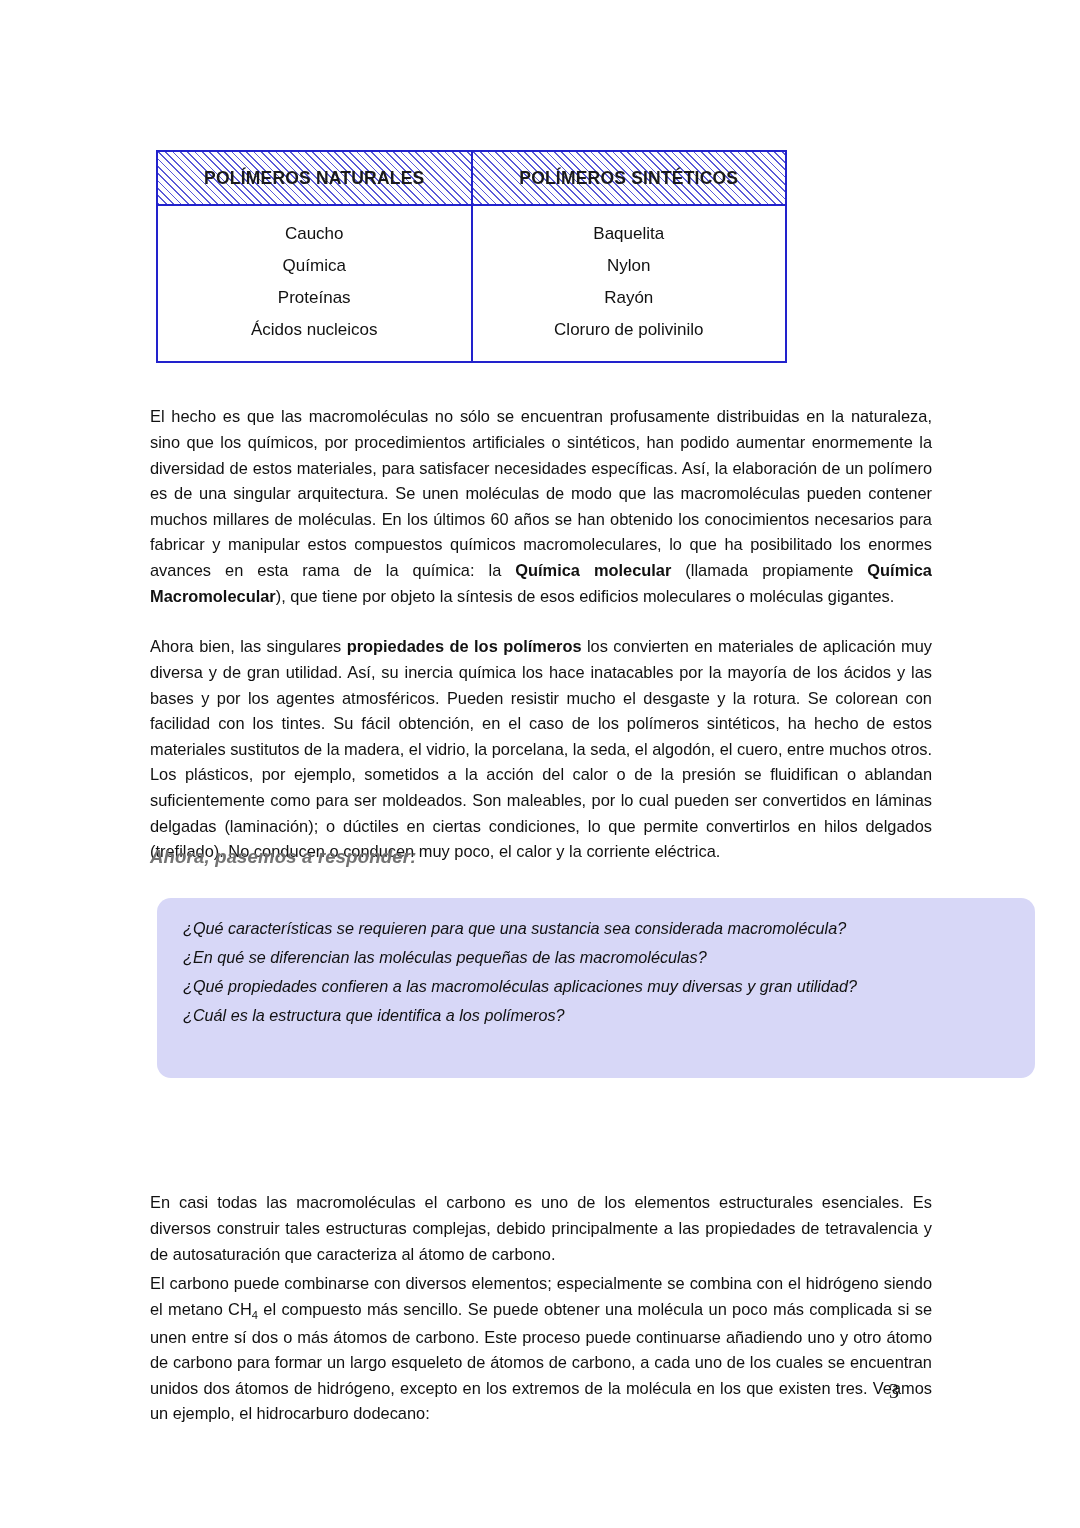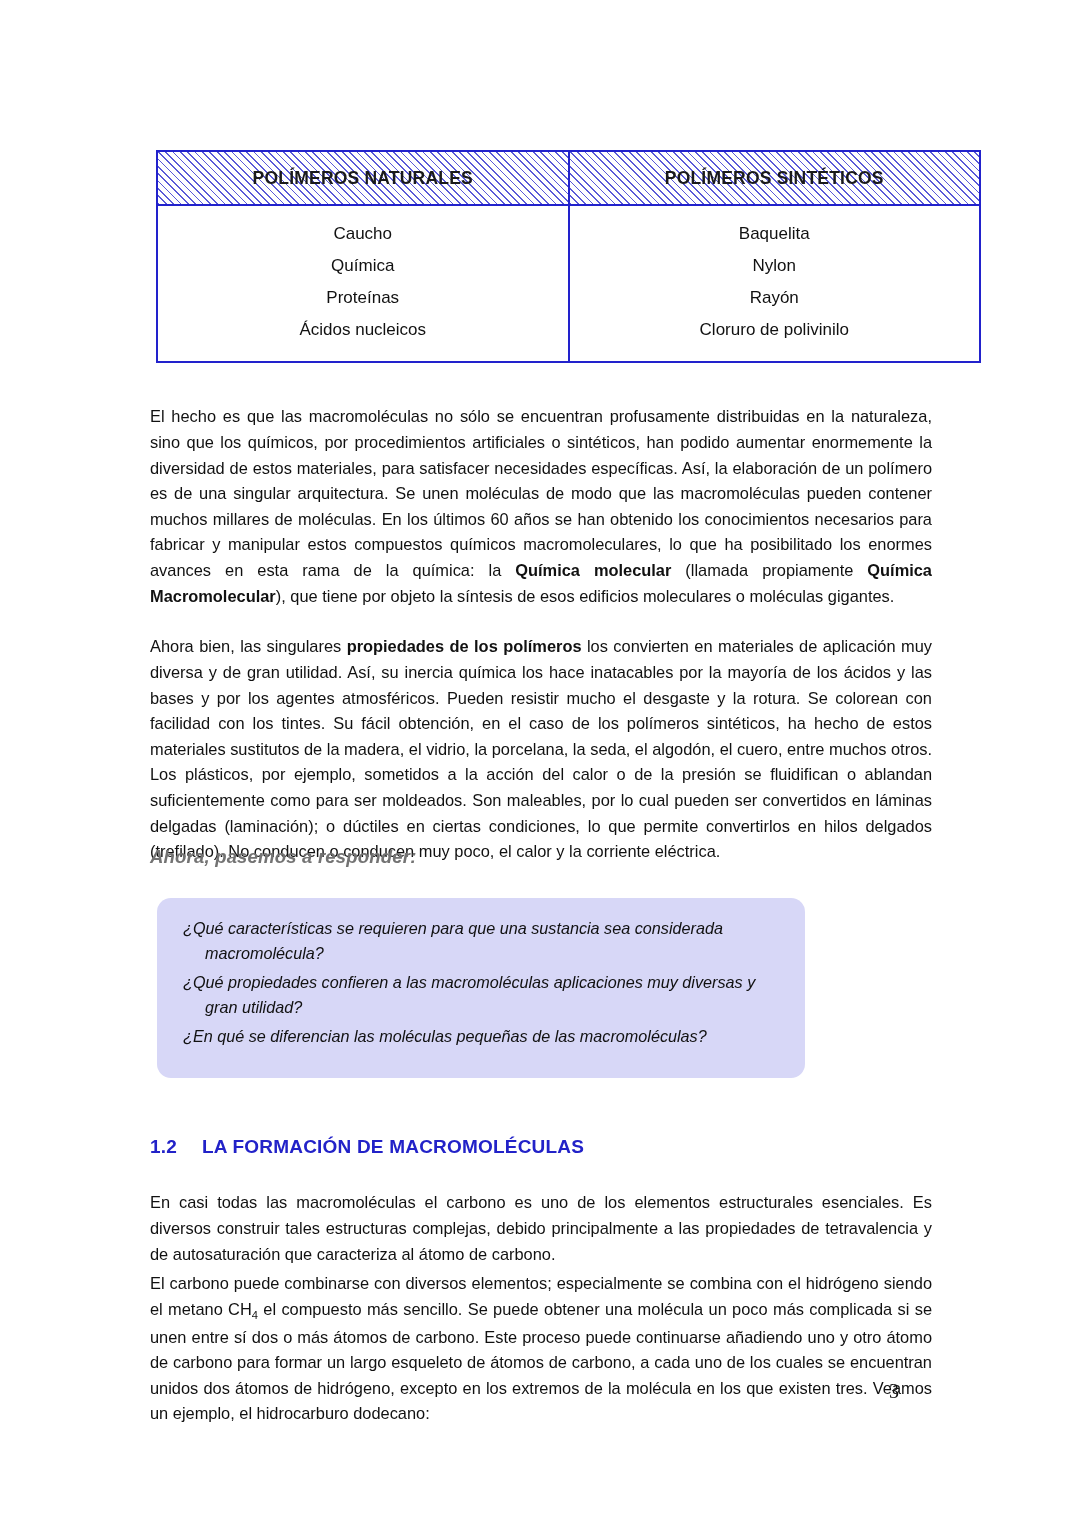--- a/index.html
+++ b/index.html
@@ -22,21 +22,21 @@
     top: 0;
     width: 1080px;
     height: 1528px;
   }
 
   
   .poly-table {
     position: absolute;
     left: 156px;
     top: 150px;
-    width: 825px;
+    width: 631px;
     border-collapse: collapse;
     table-layout: fixed;
   }
   .poly-table td, .poly-table th {
     border: 2px solid #2222cc;
     padding: 0;
     margin: 0;
   }
   .poly-table th {
     height: 52px;
@@ -101,21 +101,21 @@
     font-style: italic;
     color: #737373;
     letter-spacing: 0.2px;
   }
 
   
   .question-box {
     position: absolute;
     left: 157px;
     top: 898px;
-    width: 648px;
+    width: 878px;
     height: 180px;
     box-sizing: border-box;
     background: #d7d7f7;
     border-radius: 14px;
     padding: 18px 26px 0 26px;
   }
   .question-list {
     list-style: none;
     margin: 0;
     padding: 0;
@@ -206,26 +206,26 @@
 
   <p class="body-text" id="para1"><span>El hecho es que las macromoléculas no sólo se encuentran profusamente distribuidas en la naturaleza, sino que los químicos, por procedimientos artificiales o sintéticos, han podido aumentar enormemente la diversidad de estos materiales, para satisfacer necesidades específicas. Así, la elaboración de un polímero es de una singular arquitectura. Se unen moléculas de modo que las macromoléculas pueden contener muchos millares de moléculas. En los últimos 60 años  se han obtenido los conocimientos necesarios para fabricar y manipular estos compuestos químicos macromoleculares, lo que ha posibilitado los enormes avances en esta rama de la química: la </span><b>Química molecular</b><span> (llamada propiamente </span><b>Química Macromolecular</b><span>), que tiene por objeto la síntesis de esos edificios moleculares o moléculas gigantes.</span></p>
 
   <p class="body-text" id="para2"><span>Ahora bien, las singulares </span><b>propiedades de los polímeros</b><span> los convierten en materiales de aplicación muy diversa y de gran utilidad. Así, su inercia química los hace inatacables por la mayoría de los ácidos y las bases y por los agentes atmosféricos. Pueden resistir mucho el desgaste y la rotura. Se colorean con facilidad con los tintes. Su fácil obtención, en el caso de los polímeros sintéticos, ha hecho de estos materiales sustitutos de la madera, el vidrio, la porcelana, la seda, el algodón, el cuero, entre muchos otros. Los plásticos, por ejemplo, sometidos a la acción del calor o de la presión se fluidifican o ablandan suficientemente como para ser moldeados. Son maleables, por lo cual pueden ser convertidos en láminas delgadas (laminación); o dúctiles en ciertas condiciones, lo que permite convertirlos en hilos delgados (trefilado). No conducen o conducen muy poco, el calor y la corriente eléctrica.</span></p>
 
   <div class="lead-in">Ahora, pasemos a responder:</div>
 
   <div class="question-box">
     <ul class="question-list">
       <li>¿Qué características se requieren para que una sustancia sea considerada macromolécula?</li>
+      <li>¿En qué se diferencian las moléculas pequeñas de las macromoléculas?</li>
       <li>¿Qué propiedades confieren a las macromoléculas aplicaciones muy diversas y gran utilidad?</li>
-      <li>¿En qué se diferencian las moléculas pequeñas de las macromoléculas?</li>
+      <li>¿Cuál es la estructura que identifica a los polímeros?</li>
     </ul>
   </div>
 
-  <div class="section-heading"><span class="num">1.2</span><span>LA FORMACIÓN DE MACROMOLÉCULAS</span></div>
 
   <p class="body-text" id="para3">En casi todas las macromoléculas el carbono es uno de los elementos estructurales esenciales. Es diversos construir tales estructuras complejas, debido principalmente a las propiedades de tetravalencia y de autosaturación que caracteriza al átomo de carbono.</p>
 
   <p class="body-text" id="para4"><span>El carbono puede combinarse con diversos elementos;  especialmente se combina con el hidrógeno siendo el metano  CH</span><sub>4</sub><span>  el compuesto más sencillo.  Se puede obtener una molécula un poco más complicada si se unen entre sí dos o más átomos de carbono. Este proceso puede continuarse añadiendo uno y otro átomo de carbono para formar un largo esqueleto de átomos de carbono, a cada uno de los cuales se encuentran unidos dos átomos de hidrógeno, excepto en los extremos de la molécula en los que existen tres. Veamos un ejemplo, el hidrocarburo dodecano:</span></p>
 
   <div class="page-number">3</div>
 
 </div>
 
 </body></html>

